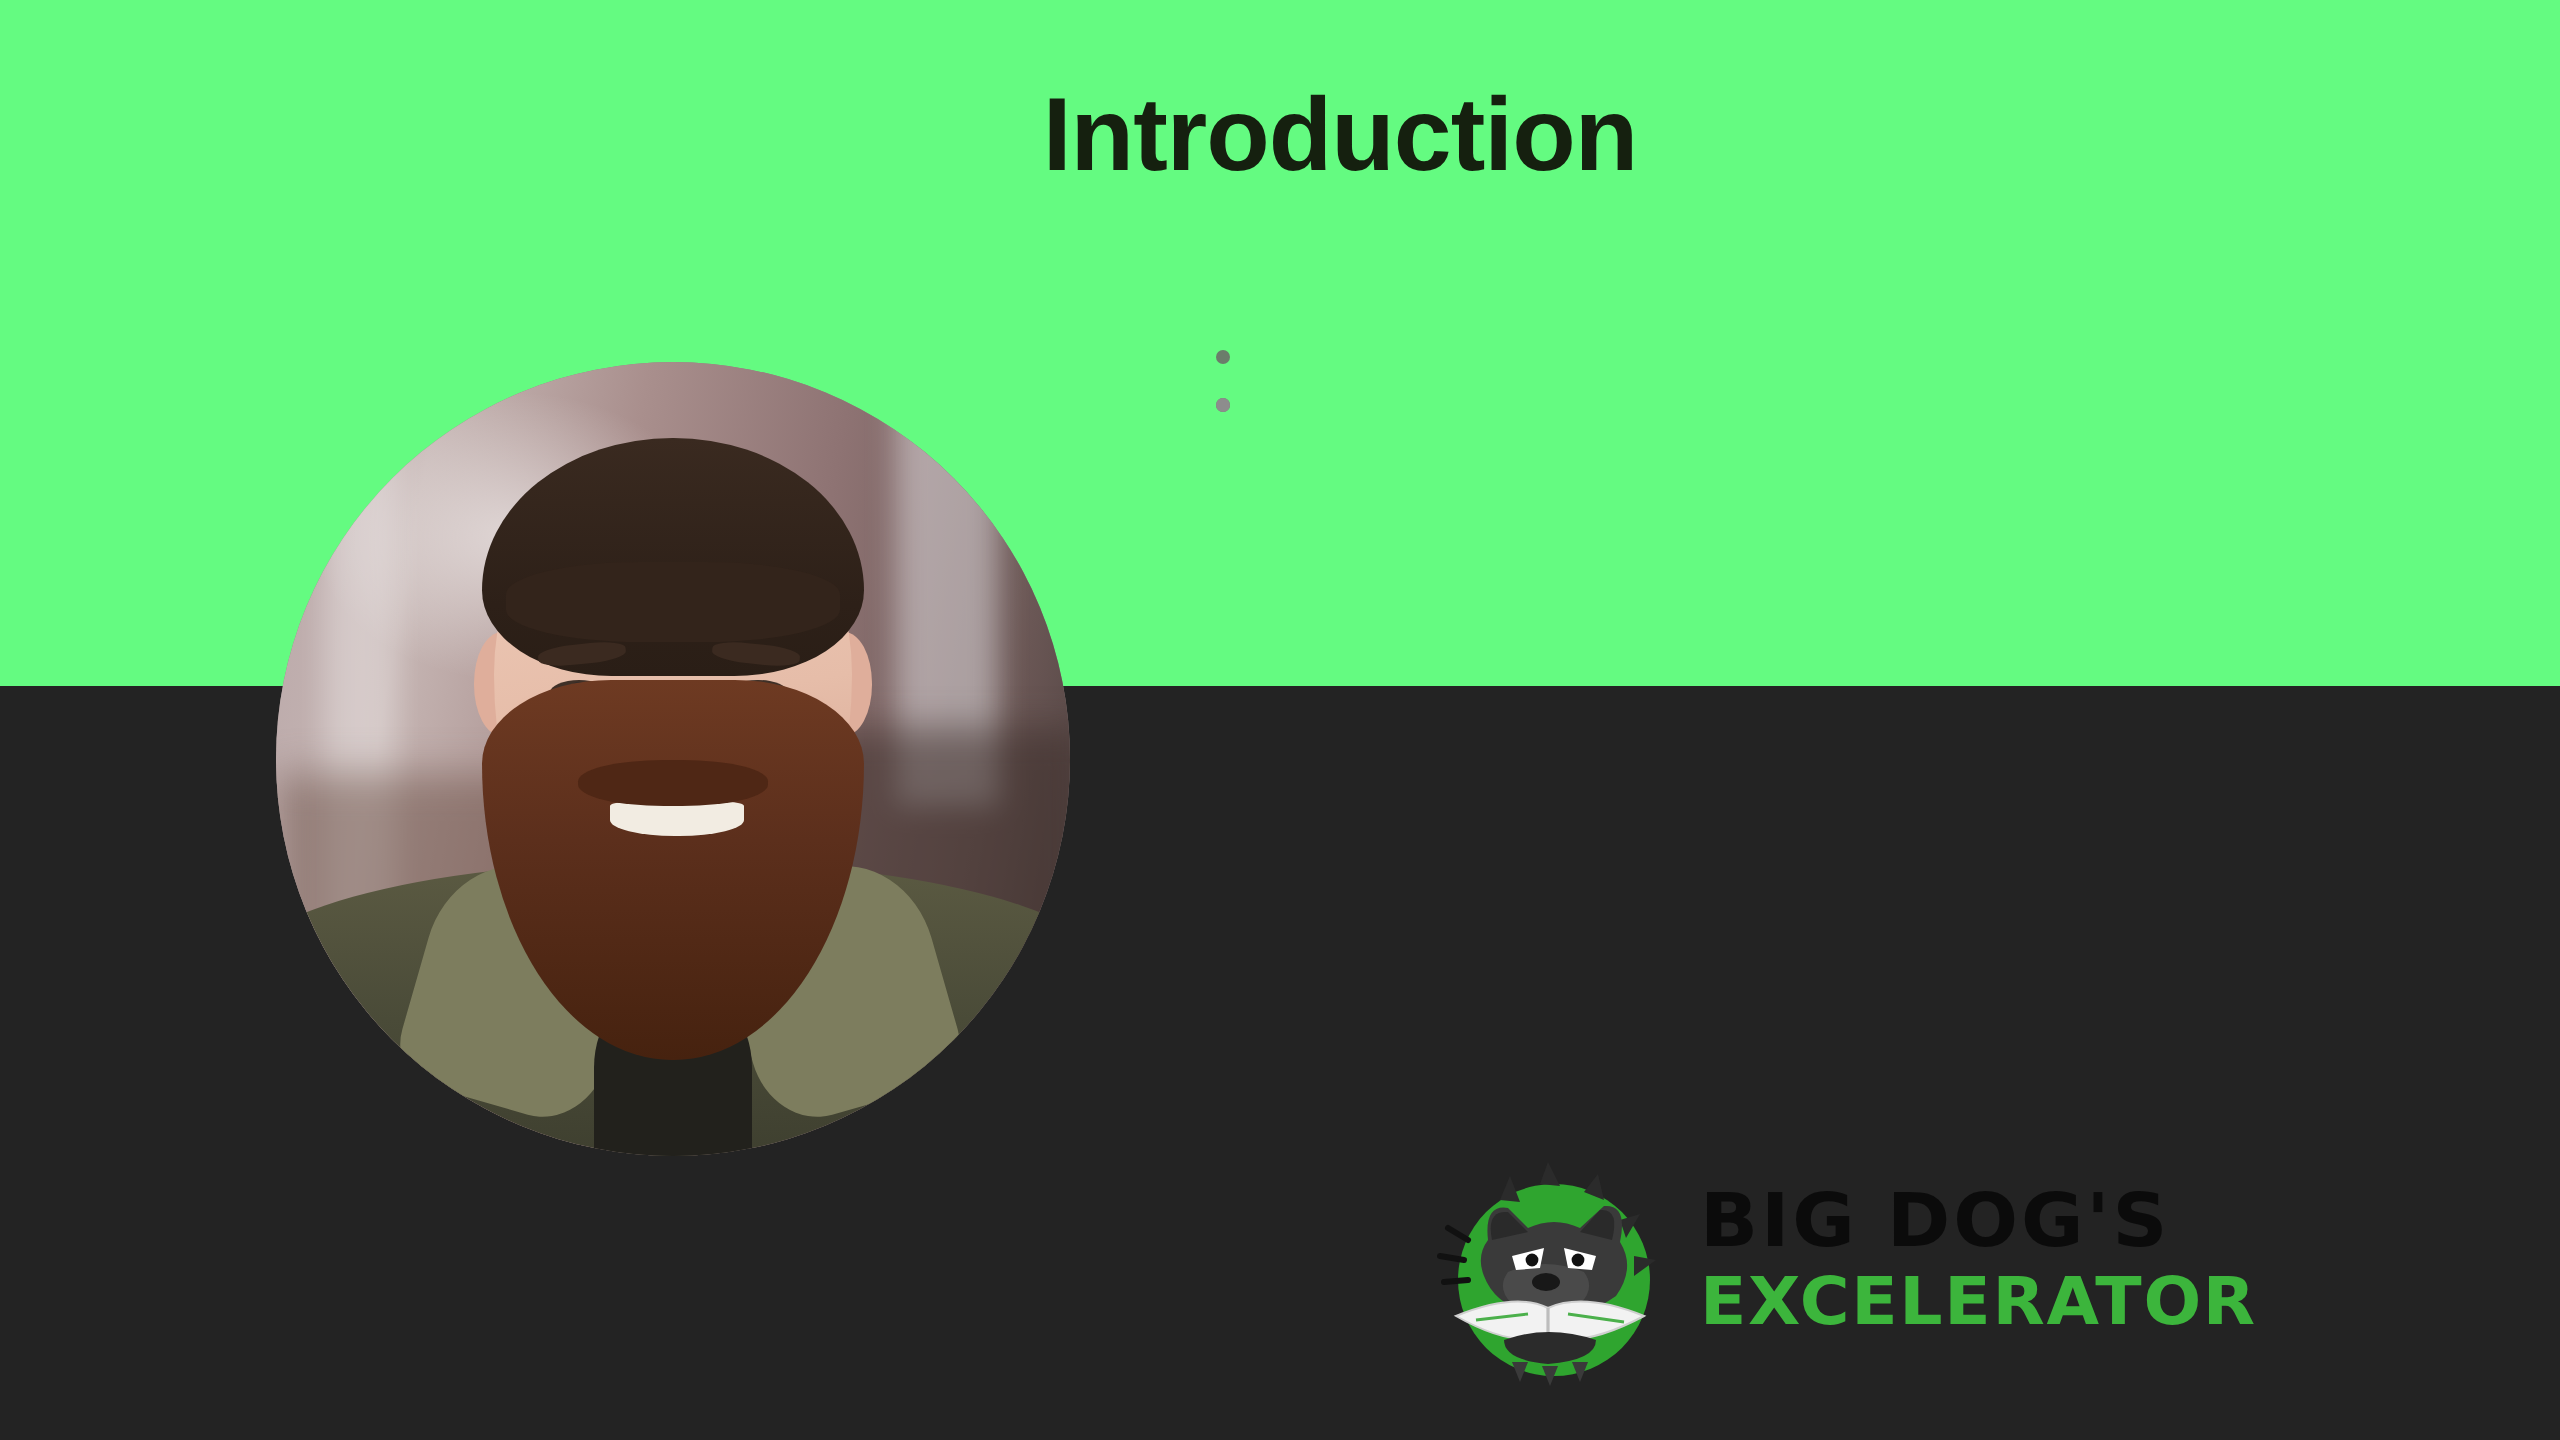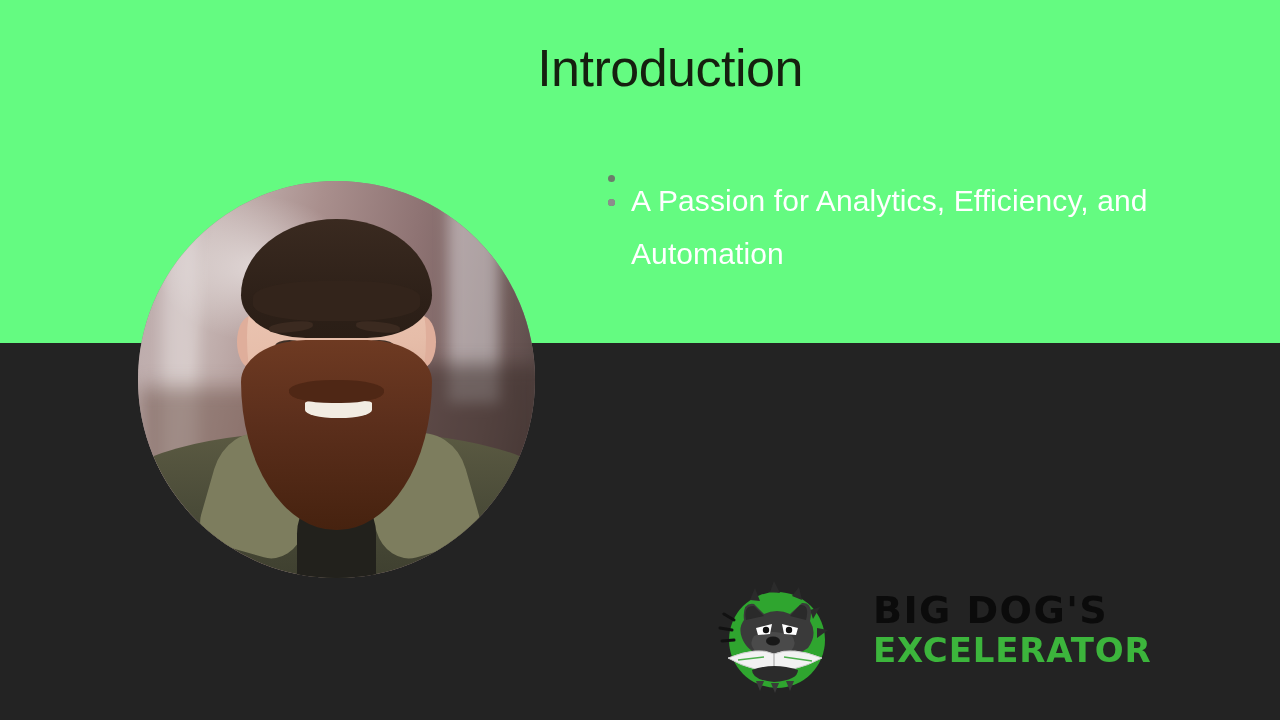--- a/index.html
+++ b/index.html
@@ -43,21 +43,21 @@
   
   .title {
     position: absolute;
     left: 0;
     top: 40px;
     width: 1280px;
     text-align: center;
     padding-left: 60px;
     box-sizing: border-box;
     font-size: 52px;
-    font-weight: normal;
+    font-weight: bold;
     letter-spacing: -0.5px;
     color: #15200f;
     line-height: 1.1;
     white-space: nowrap;
   }
 
   
   .portrait {
     position: absolute;
     left: 138px;
@@ -295,21 +295,21 @@
   }
   .logo-mark {
     position: absolute;
     left: 0;
     top: 0;
     width: 122px;
     height: 122px;
   }
   .logo-text {
     position: absolute;
-    left: 159px;
+    left: 136px;
     top: 12px;
     width: 234px;
   }
   .logo-line1 {
     font-size: 37px;
     font-weight: bold;
     letter-spacing: 1.4px;
     color: #0b0b0b;
     line-height: 42px;
     font-family: "DejaVu Sans", sans-serif;
@@ -369,21 +369,20 @@
 
   <div class="bullets">
     <div class="bullet on-green">
       <span class="dot"></span>
     </div>
     <div class="bullet on-green">
       <span class="dot"></span>
     </div>
     <div class="bullet on-dark">
       <span class="dot"></span>
-      <span>A Passion for Analytics, Efficiency, and Automation</span>
     </div>
   </div>
 
   <div class="logo">
     <div class="logo-mark">
       <svg width="122" height="122" viewBox="0 0 122 122" xmlns="http://www.w3.org/2000/svg">
         <circle cx="63" cy="62" r="48" fill="#2fa52f"></circle>
 
         <g stroke="#111111" stroke-width="3" stroke-linecap="round">
           <line x1="10" y1="36" x2="20" y2="42"></line>

